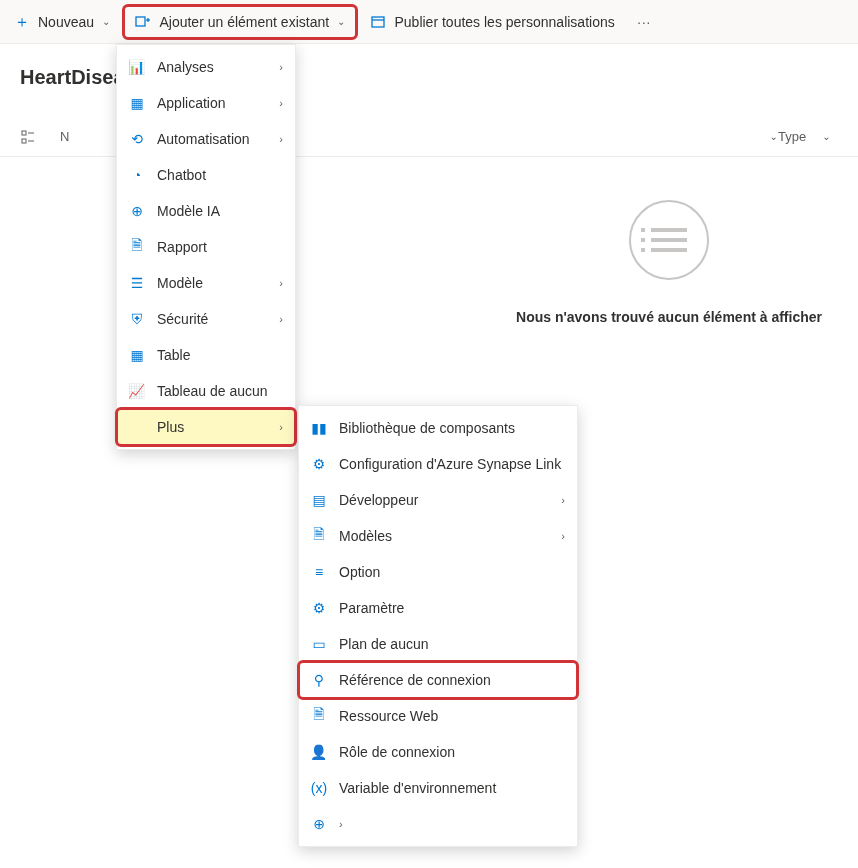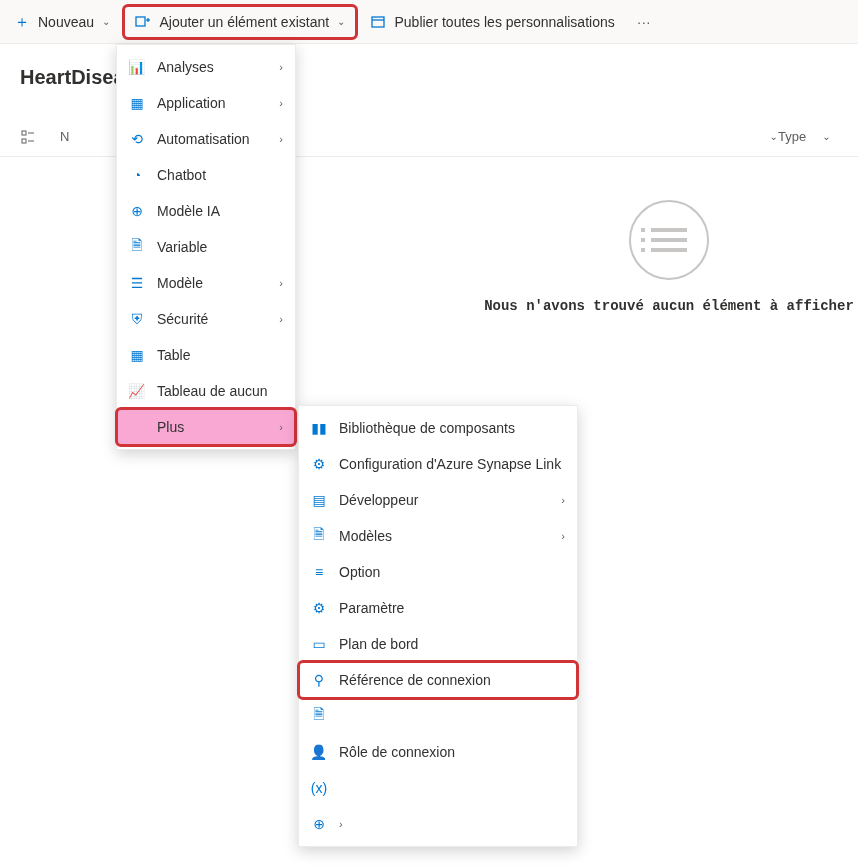--- a/index.html
+++ b/index.html
@@ -10,24 +10,24 @@
   .tb-label { color: #323130; }
   .chev { color: #605e5c; font-size: 10px; }
   .tb-btn.highlight-red { border: 3px solid #d13438; border-radius: 6px; justify-content: flex-end; }
   .page-title { padding: 22px 0 0 20px; font-size: 20px; font-weight: 600; }
   .col-headers { display: flex; align-items: center; height: 40px; margin-top: 28px; border-bottom: 1px solid #edebe9; color: #605e5c; font-size: 13px; }
   .col-headers .col { display: flex; align-items: center; gap: 4px; }
   .empty-state { position: absolute; top: 200px; left: 480px; width: 378px; text-align: center; }
   .empty-icon { width: 80px; height: 80px; border: 2px solid #c8c6c4; border-radius: 50%; display: inline-flex; flex-direction: column; align-items: center; justify-content: center; gap: 6px; }
   .empty-icon .line { width: 36px; height: 4px; background: #c8c6c4; position: relative; }
   .empty-icon .line::before { content:""; position:absolute; left:-10px; top:0; width:4px; height:4px; background:#c8c6c4; }
-  .empty-text { margin-top: 18px; font-weight: 600; color: #323130; font-family: Liberation Mono, monospace; }
+  .empty-text { margin-top: 29px; font-weight: 600; color: #323130; }
   .menu { position: absolute; background: #fff; box-shadow: 0 4px 14px rgba(0,0,0,0.18); border: 1px solid #edebe9; padding: 4px 0; }
   .menu-item { display: flex; align-items: center; height: 36px; padding: 0 12px; gap: 12px; cursor: pointer; position: relative; color: #323130; }
-  .menu-item.active { background: #f9a8d4; }
+  .menu-item.active { background: #fef9c3; }
   .menu-item .mi-icon { width: 16px; height: 16px; display: inline-flex; align-items: center; justify-content: center; color: #0078d4; flex-shrink: 0; }
   .menu-item .mi-label { flex: 1; }
   .menu-item .mi-chev { color: #605e5c; font-size: 11px; }
   .menu-item.highlight-red { outline: 3px solid #d13438; outline-offset: -1px; border-radius: 4px; }
   .menu1 { top: 44px; left: 116px; width: 180px; }
   .menu2 { top: 405px; left: 298px; width: 280px; }
   .col-icon { color: #605e5c; }
 </style>
 </head>
 <body>
@@ -115,21 +115,21 @@
     <div class="menu-item">
       <span class="mi-icon">◔</span>
       <span class="mi-label">Chatbot</span>
     </div>
     <div class="menu-item">
       <span class="mi-icon">⊕</span>
       <span class="mi-label">Modèle IA</span>
     </div>
     <div class="menu-item">
       <span class="mi-icon">🗎</span>
-      <span class="mi-label">Variable</span>
+      <span class="mi-label">Rapport</span>
     </div>
     <div class="menu-item">
       <span class="mi-icon">☰</span>
       <span class="mi-label">Modèle</span>
       <span class="mi-chev">›</span>
     </div>
     <div class="menu-item">
       <span class="mi-icon">⛨</span>
       <span class="mi-label">Sécurité</span>
       <span class="mi-chev">›</span>
@@ -170,33 +170,35 @@
     <div class="menu-item">
       <span class="mi-icon">≡</span>
       <span class="mi-label">Option</span>
     </div>
     <div class="menu-item">
       <span class="mi-icon">⚙</span>
       <span class="mi-label">Paramètre</span>
     </div>
     <div class="menu-item">
       <span class="mi-icon">▭</span>
-      <span class="mi-label">Plan de bord</span>
+      <span class="mi-label">Plan de aucun</span>
     </div>
     <div class="menu-item highlight-red">
       <span class="mi-icon">⚲</span>
       <span class="mi-label">Référence de connexion</span>
     </div>
     <div class="menu-item">
       <span class="mi-icon">🗎</span>
+      <span class="mi-label">Ressource Web</span>
     </div>
     <div class="menu-item">
       <span class="mi-icon">👤</span>
       <span class="mi-label">Rôle de connexion</span>
     </div>
     <div class="menu-item">
       <span class="mi-icon">(x)</span>
+      <span class="mi-label">Variable d'environnement</span>
     </div>
     <div class="menu-item">
       <span class="mi-icon">⊕</span>
       <span class="mi-chev">›</span>
     </div>
   </div>
 
 </body></html>

